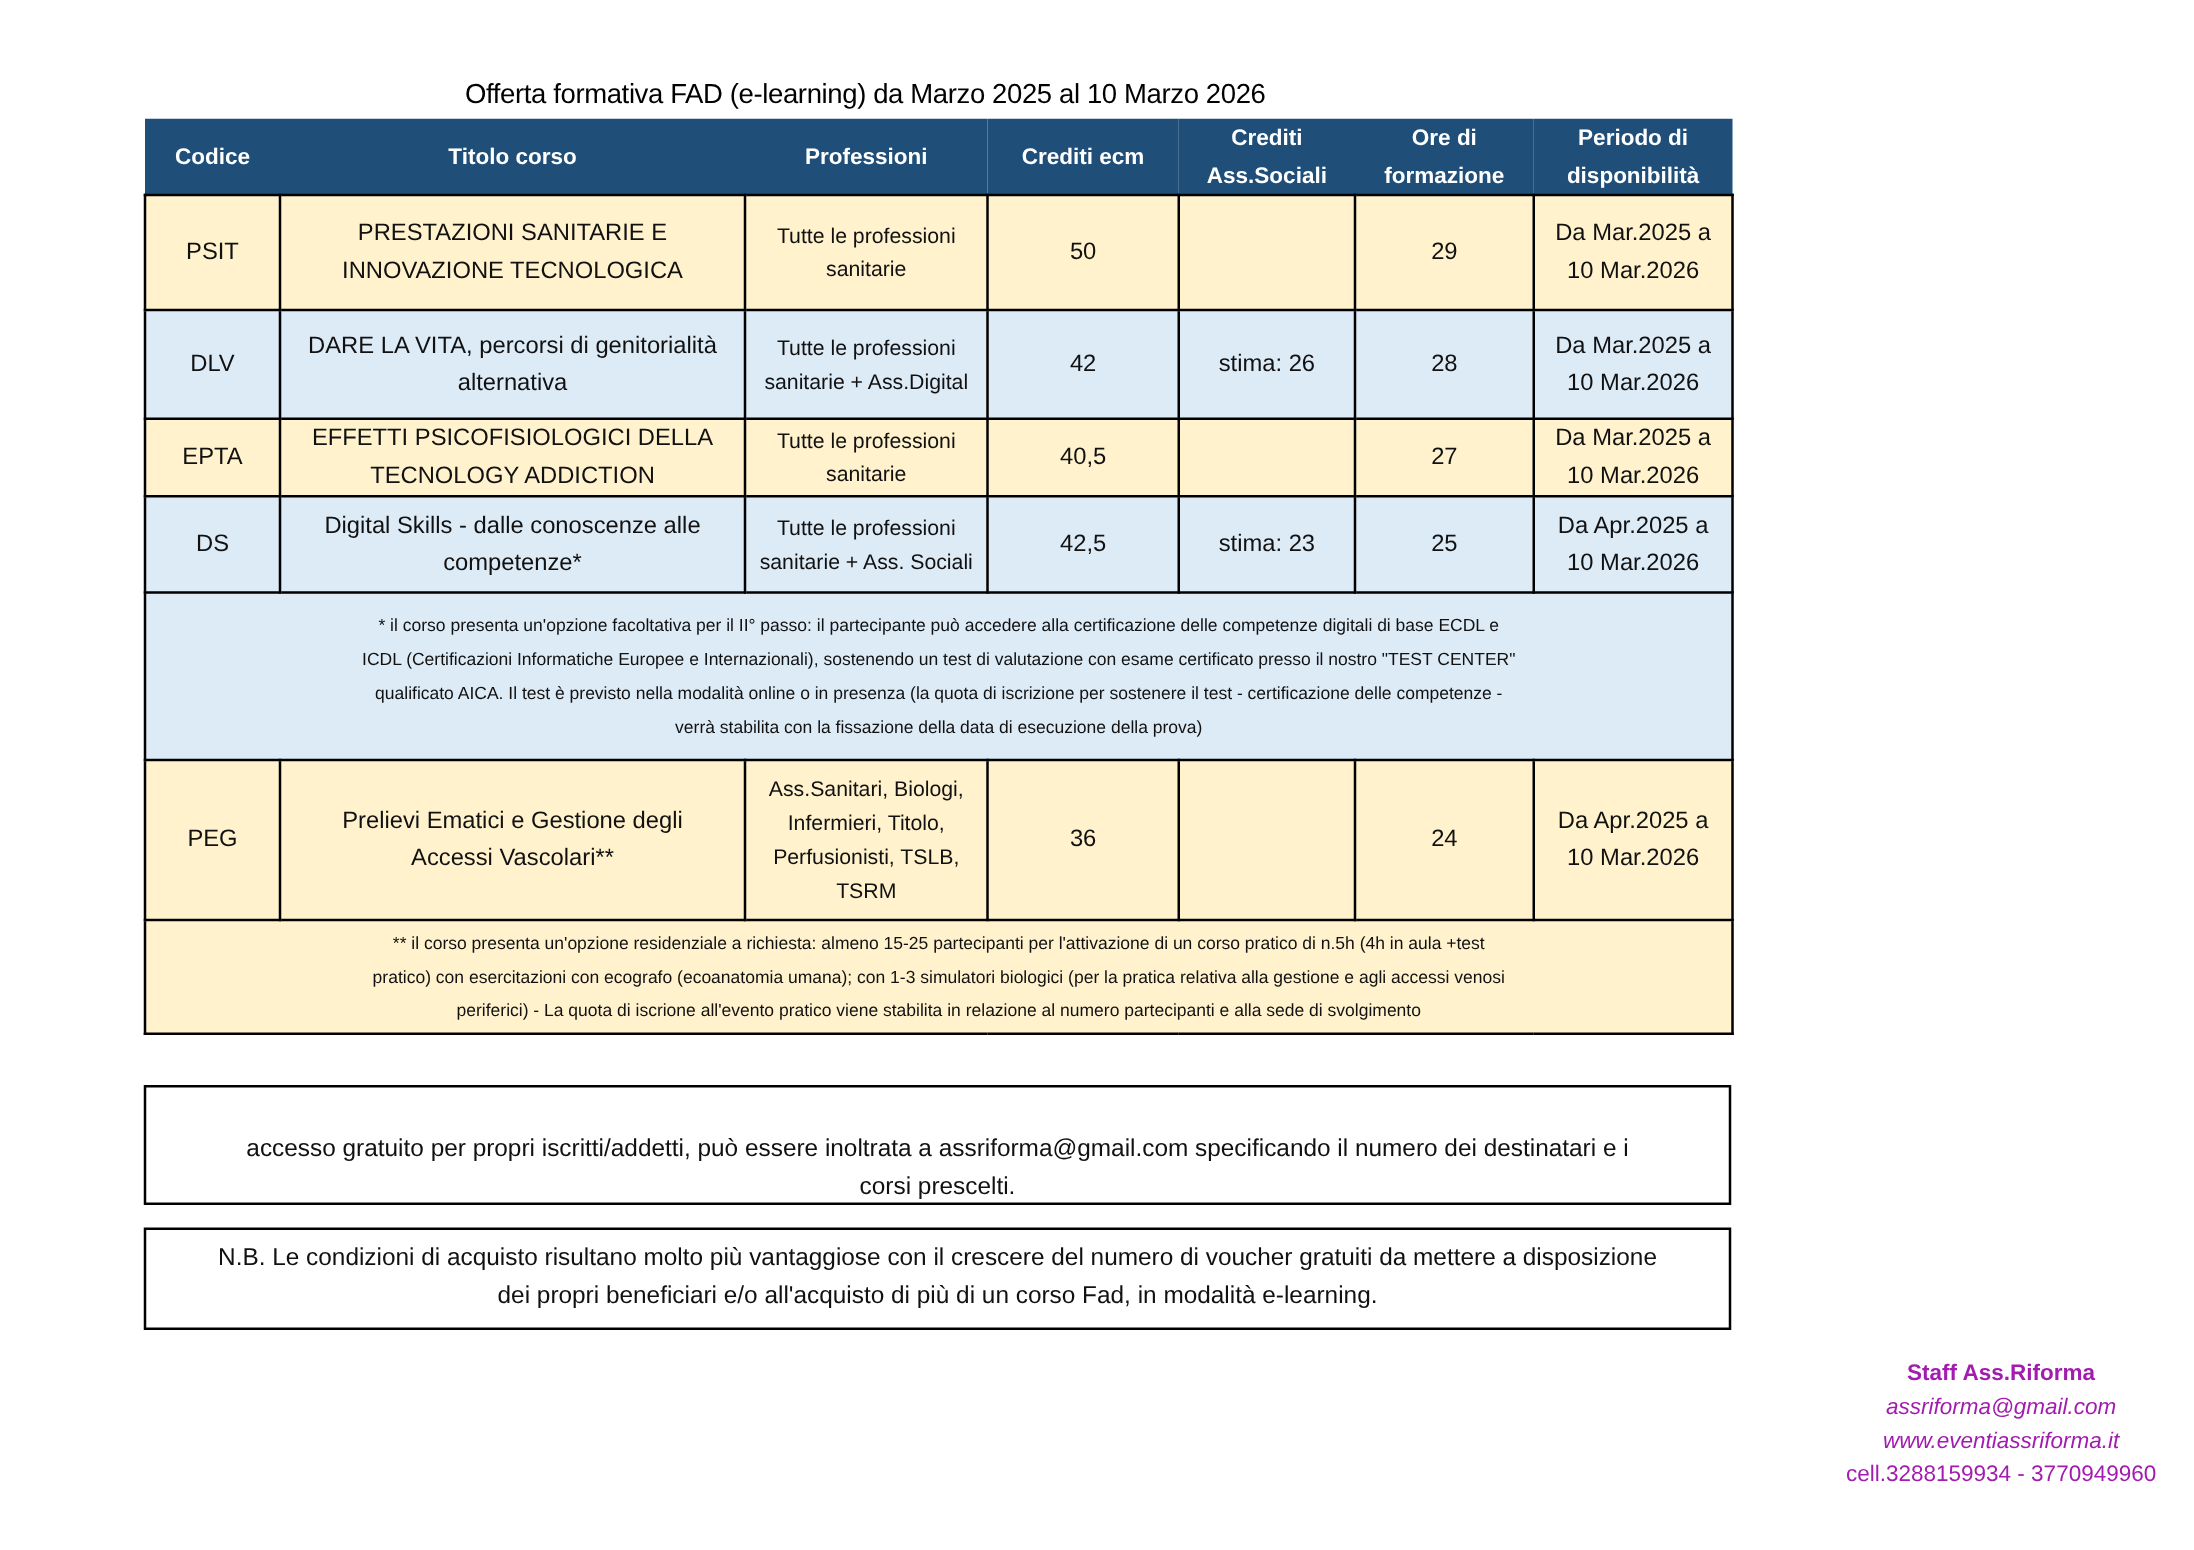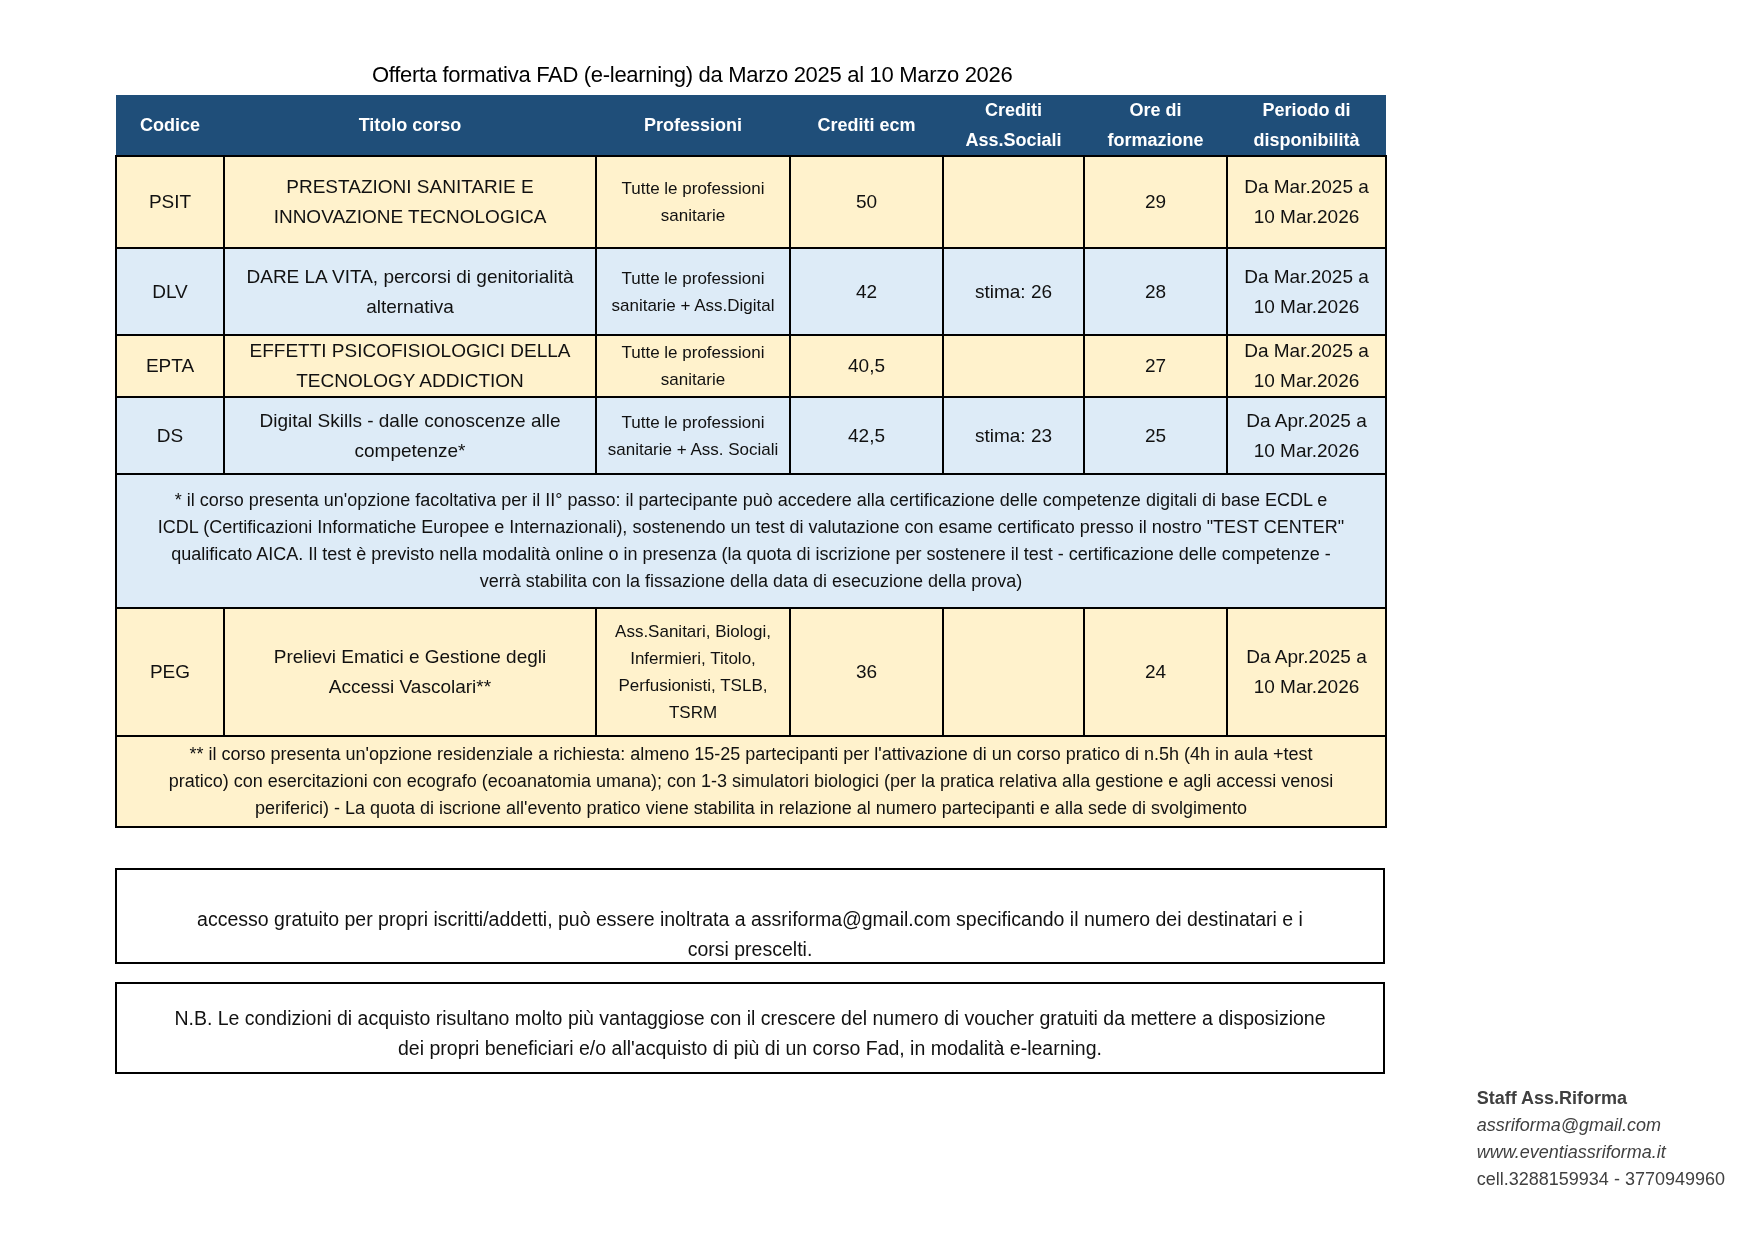--- a/index.html
+++ b/index.html
@@ -20,35 +20,35 @@
     background: #1f4e79; color: #ffffff; font-weight: bold;
     font-size: 18px; text-align: center; vertical-align: middle;
     height: 60px; line-height: 30px; padding: 0 4px;
     border: none;
   }
   table.courses td {
     border: 2px solid #000; text-align: center; vertical-align: middle;
     font-size: 19px; line-height: 30px; padding: 0 4px; color: #111;
   }
   table.courses td.prof { font-size: 17px; line-height: 27px; }
-  table.courses td.note { font-size: 18px; line-height: 27px; padding: 4px 10px; text-align: center; }
+  table.courses td.note { font-size: 14px; line-height: 27px; padding: 4px 10px; text-align: center; }
   tr.yellow td { background: #fff2cc; }
   tr.blue td { background: #ddebf7; }
 
   .box {
     position: absolute; left: 115px; width: 1270px;
     border: 2px solid #000; text-align: center;
     font-size: 19.5px; line-height: 30px; padding: 4px 6px; color: #111;
   }
   .box1 { top: 868px; height: 96px; }
-  .box2 { top: 982px; height: 92px; padding-top: 19px; }
+  .box2 { top: 982px; height: 82px; padding-top: 7px; }
 
   .contacts {
-    position: absolute; right: 30px; top: 1085px; text-align: left;
-    font-size: 18px; line-height: 27px; color: #404040;
+    position: absolute; right: 30px; top: 1085px; text-align: center;
+    font-size: 18px; line-height: 27px; color: #a21caf;
   }
   .contacts .staff { font-weight: bold; }
   .contacts .it { font-style: italic; }
 </style>
 </head>
 <body>
 
 <div class="page-title">Offerta formativa FAD (e-learning) da Marzo 2025 al 10 Marzo 2026</div>
 
 <table class="courses">

